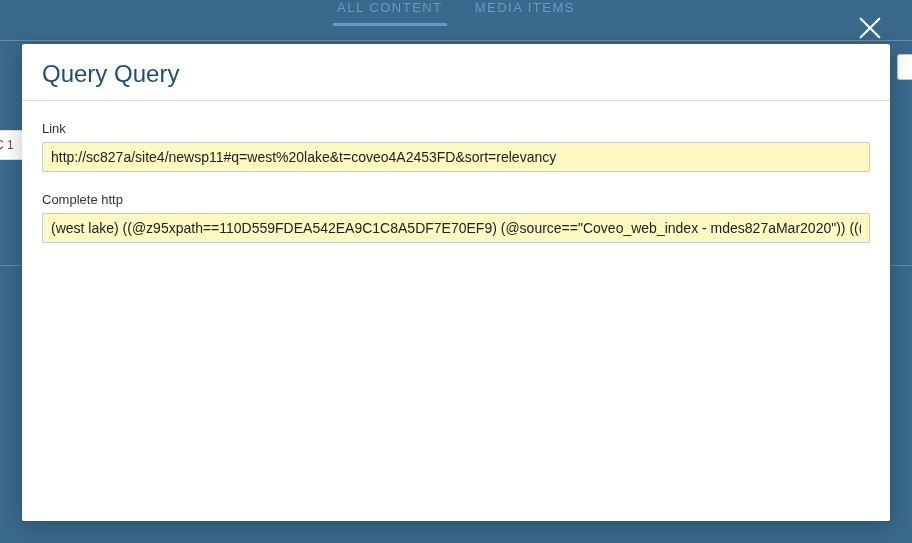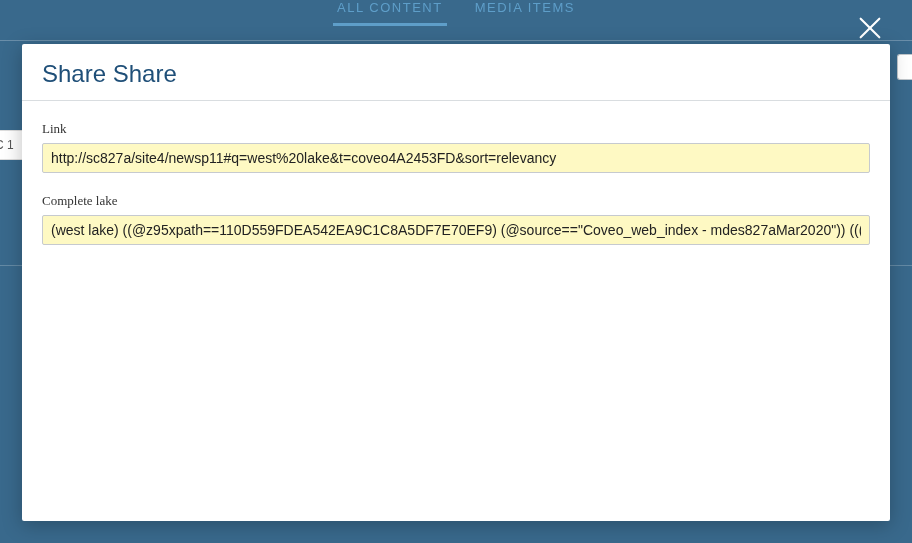--- a/index.html
+++ b/index.html
@@ -108,21 +108,20 @@
     padding: 18px 20px;
     display:flex;
     flex-direction:column;
     gap: 4px;
   }
   .field-label {
     font-size: 13px;
     color: #333;
     margin-top: 2px;
     margin-bottom: 2px;
-    font-family: Liberation Serif, serif;
   }
   .text-input {
     width: 100%;
     box-sizing: border-box;
     font-size: 14px;
     padding: 6px 8px;
     border: 1px solid #c6cacf;
     border-radius: 2px;
     color: #222;
     font-family: inherit;
@@ -149,26 +148,26 @@
 
 <div class="close-btn">
   <svg viewBox="0 0 24 24">
     <line x1="4" y1="4" x2="20" y2="20" stroke="currentColor" stroke-width="1.8" stroke-linecap="round"></line>
     <line x1="20" y1="4" x2="4" y2="20" stroke="currentColor" stroke-width="1.8" stroke-linecap="round"></line>
   </svg>
 </div>
 
 <div class="modal">
   <div class="modal-header">
-    <h1 class="modal-title">Share Share</h1>
+    <h1 class="modal-title">Query Query</h1>
   </div>
   <div class="modal-body">
 
     <div class="field-label">Link</div>
     <input type="text" class="text-input" value="http://sc827a/site4/newsp11#q=west%20lake&amp;t=coveo4A2453FD&amp;sort=relevancy" style="">
 
     <div class="gap"></div>
 
-    <div class="field-label">Complete lake</div>
+    <div class="field-label">Complete http</div>
     <input type="text" class="text-input" value="(west lake) ((@z95xpath==110D559FDEA542EA9C1C8A5DF7E70EF9) (@source==&quot;Coveo_web_index - mdes827aMar2020&quot;)) (((@" style="">
 
   </div>
 </div>
 
 </body></html>

